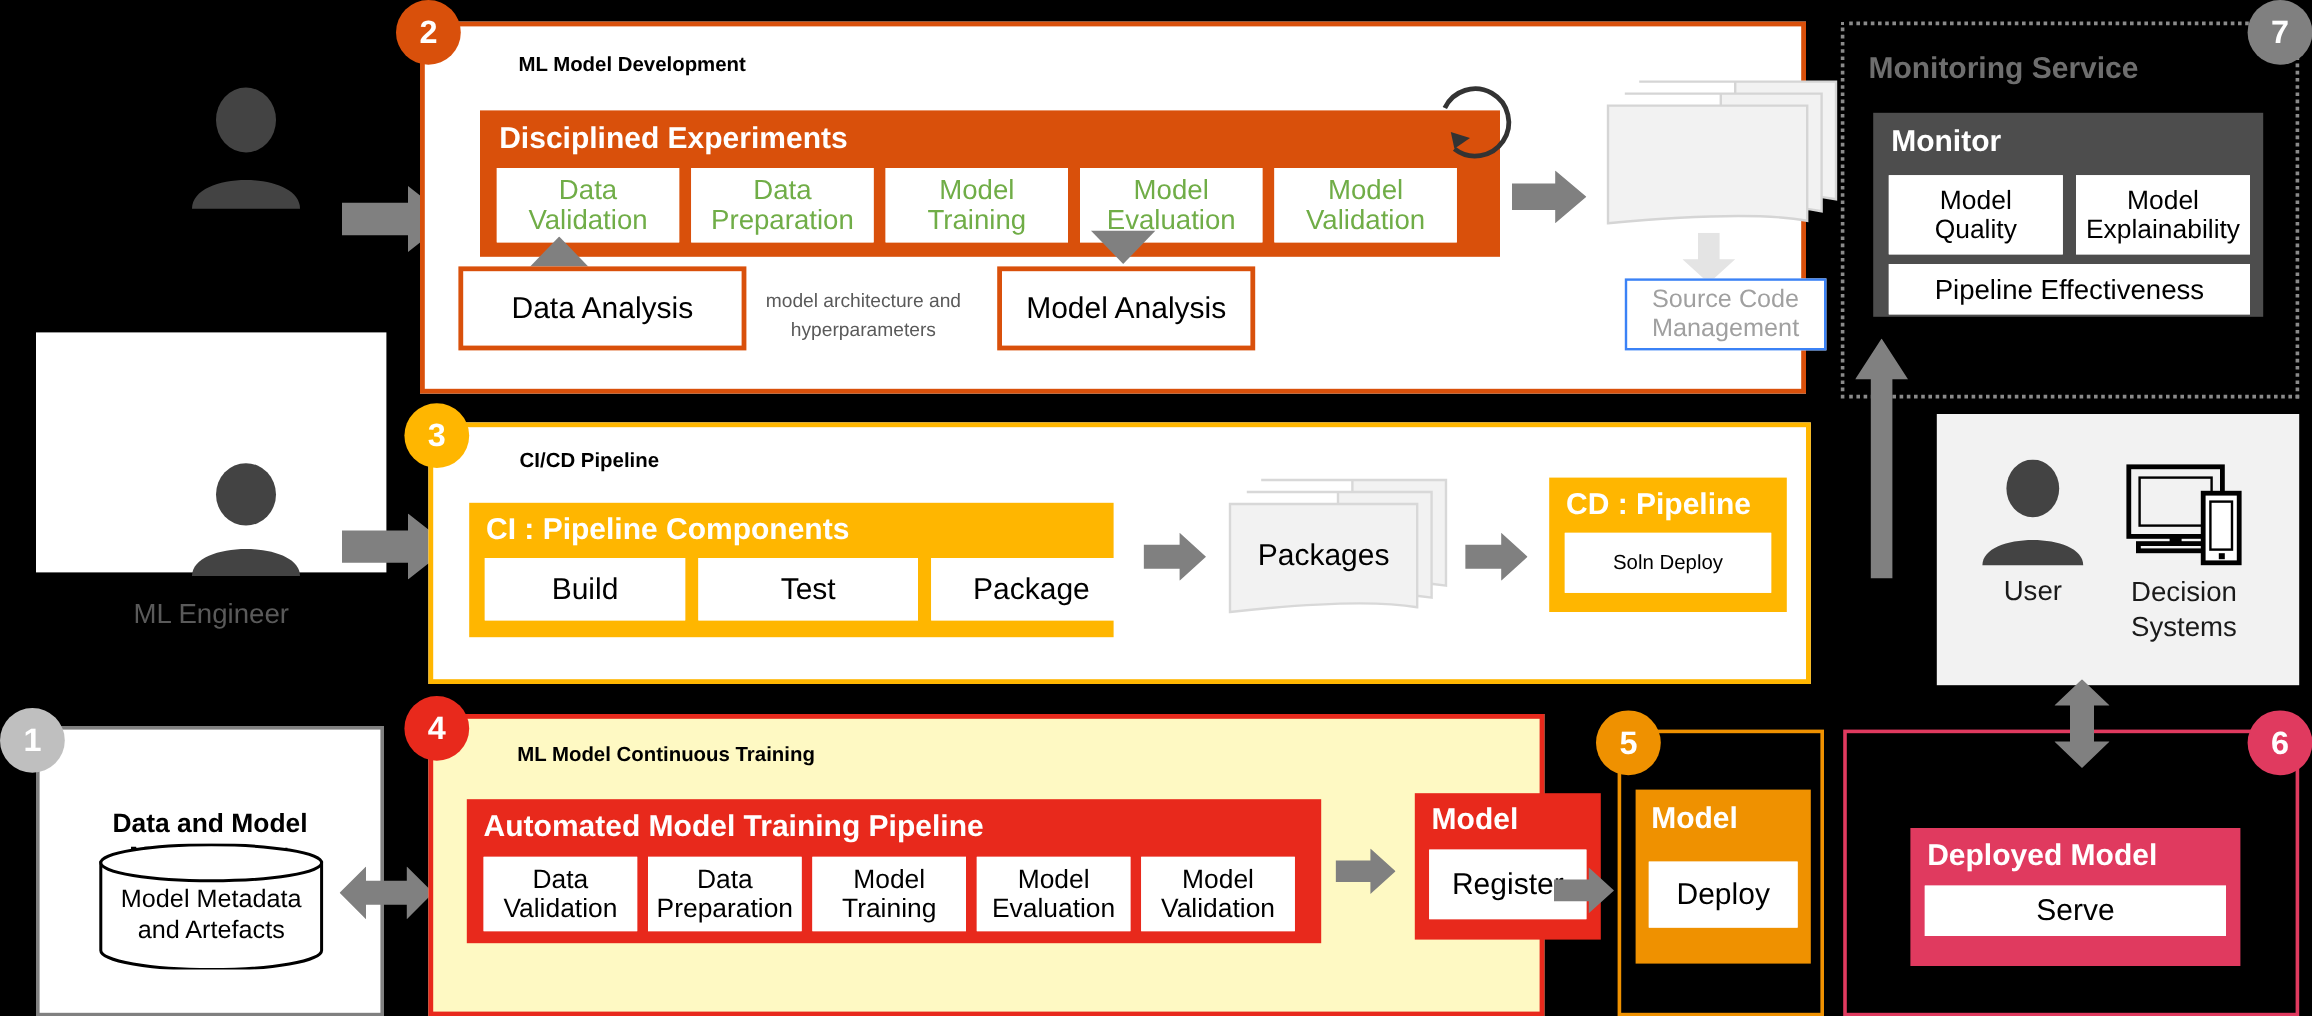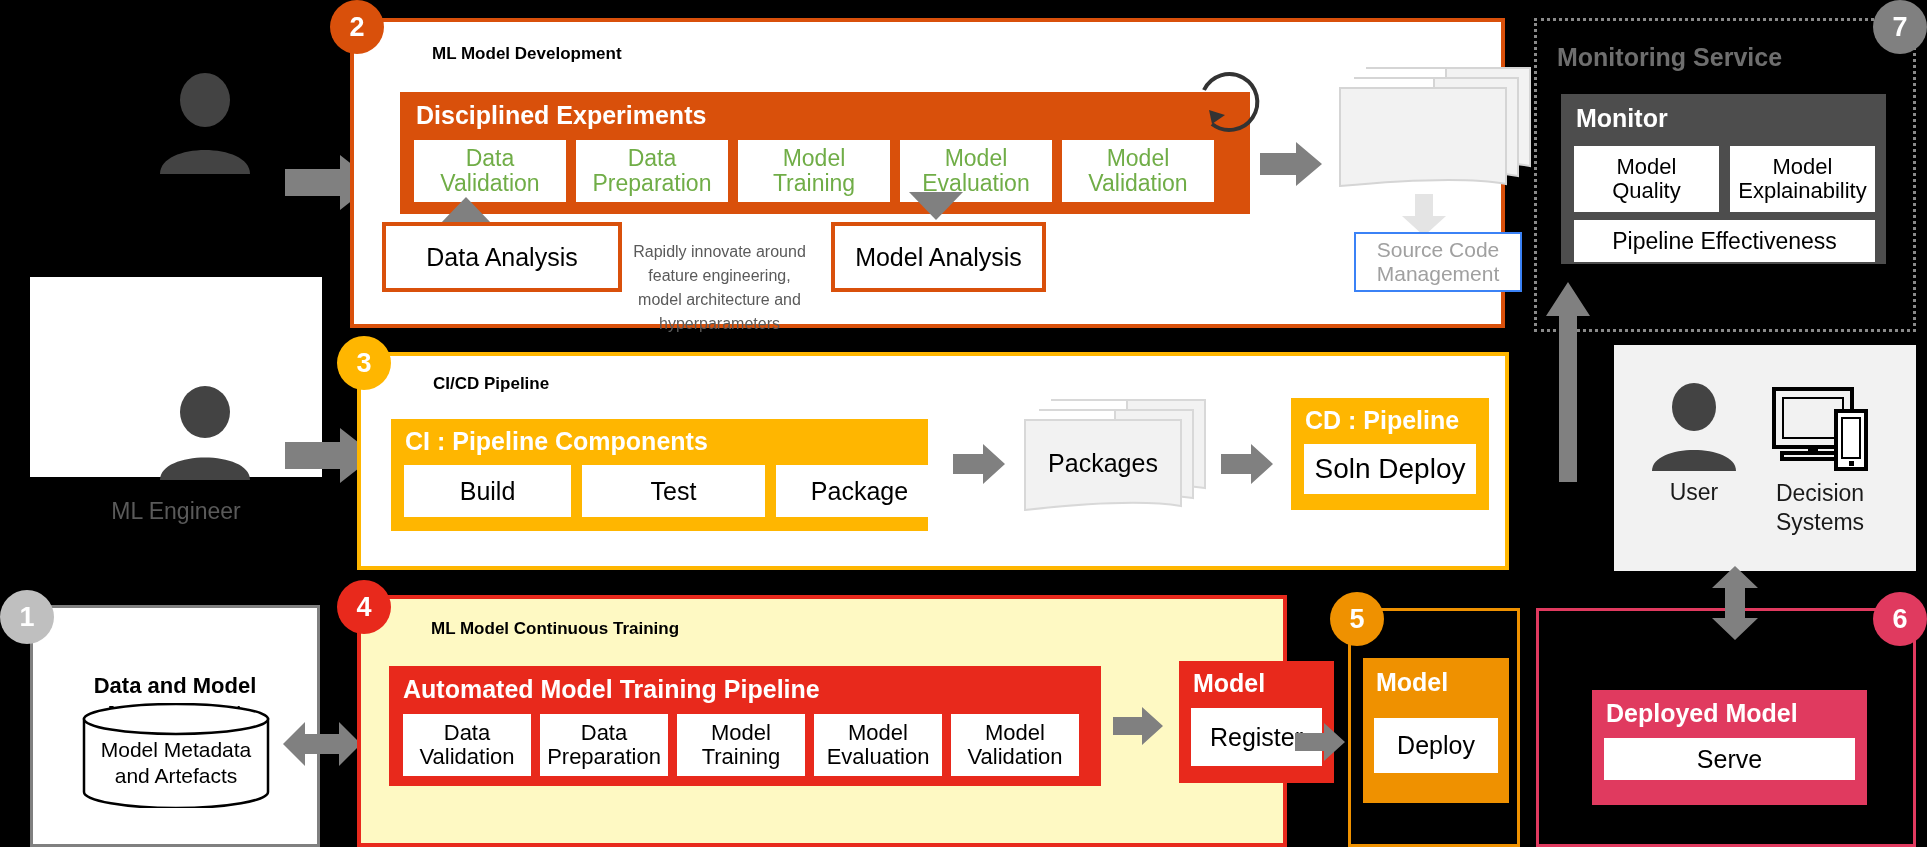--- a/index.html
+++ b/index.html
@@ -115,21 +115,20 @@
 
   <div class="abs wbox" style="left:28px; top:200px; width:240px; height:70px; border:4px solid #D9500B; font-size:25px;">
     <span>Data Analysis</span>
   </div>
 
   <div class="abs wbox" style="left:477px; top:200px; width:215px; height:70px; border:4px solid #D9500B; font-size:25px;">
     <span>Model Analysis</span>
   </div>
 
   <div class="abs lbl-grey" style="left:253px; top:218px; width:225px; text-align:center; font-size:16px; line-height:1.5;">
-    <div>Rapidly  innovate  around  feature  engineering,</div>
     <div>model  architecture  and  hyperparameters</div>
   </div>
 
   <div class="abs" style="left:906px; top:120px;">
     <svg width="62" height="44" viewBox="0 0 62 44">
         <path d="M0 11 H36 V0 L62 22 L36 44 V33 H0 Z" fill="#808080"></path>
       </svg>
   </div>
 
   <div class="abs" style="left:980px; top:40px; width:200px; height:130px;">
@@ -193,21 +192,21 @@
   </div>
 
   <div class="abs" style="left:860px; top:88px;">
     <svg width="52" height="40" viewBox="0 0 52 40">
         <path d="M0 10 H30 V0 L52 20 L30 40 V30 H0 Z" fill="#808080"></path>
       </svg>
   </div>
 
   <div class="abs" style="left:930px; top:42px; width:198px; height:112px; background:#FFB600;">
     <div class="abs hdr" style="left:14px; top:8px;">CD : Pipeline</div>
-    <div class="abs wbox" style="left:13px; top:46px; width:172px; height:50px; font-size:28px;">
+    <div class="abs wbox" style="left:13px; top:46px; width:172px; height:50px; font-size:17px;">
       <span>Soln Deploy</span>
     </div>
   </div>
 </div>
 
 <div class="badge" style="left:337px; top:336px; background:#FFB600;">
   <span>3</span>
 </div>
 
 <div class="abs" style="left:30px; top:605px; width:290px; height:242px; background:#fff; border:3px solid #808080;">

